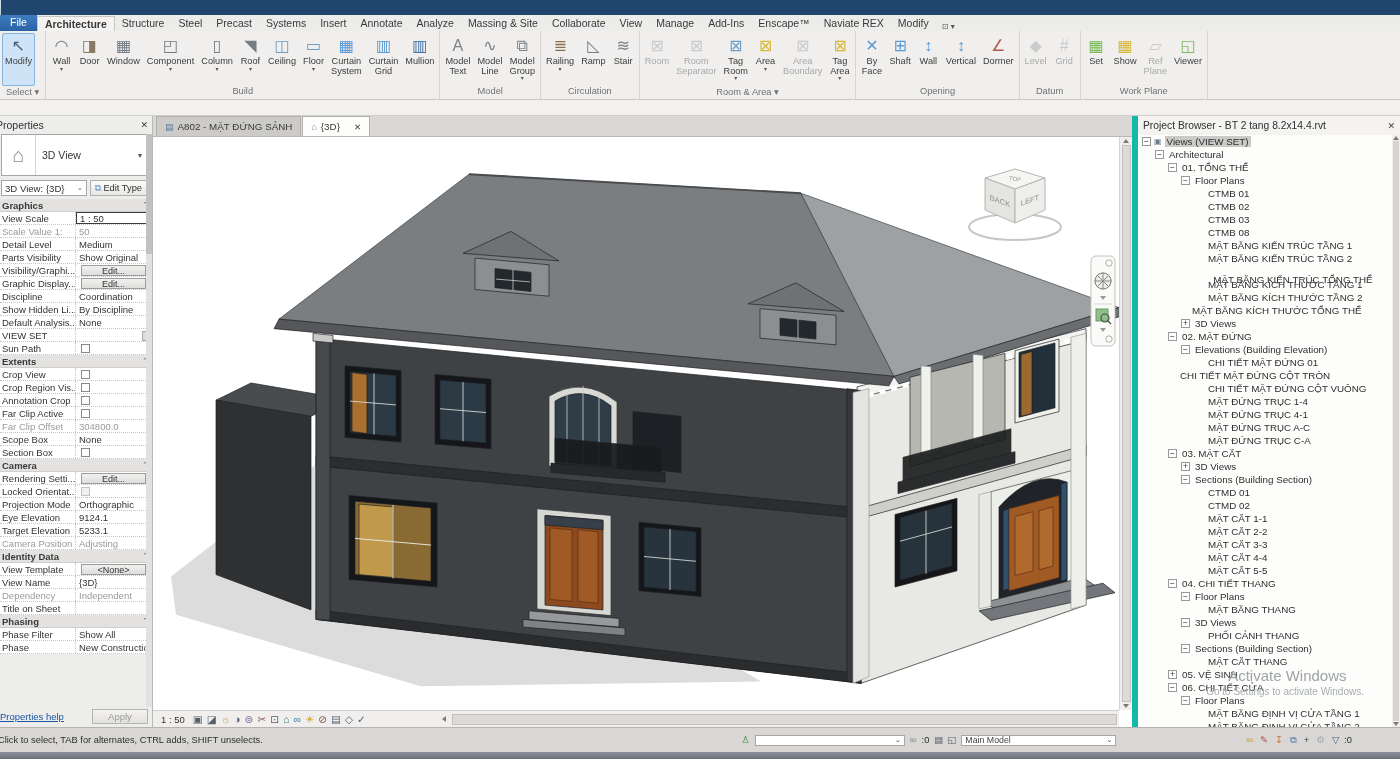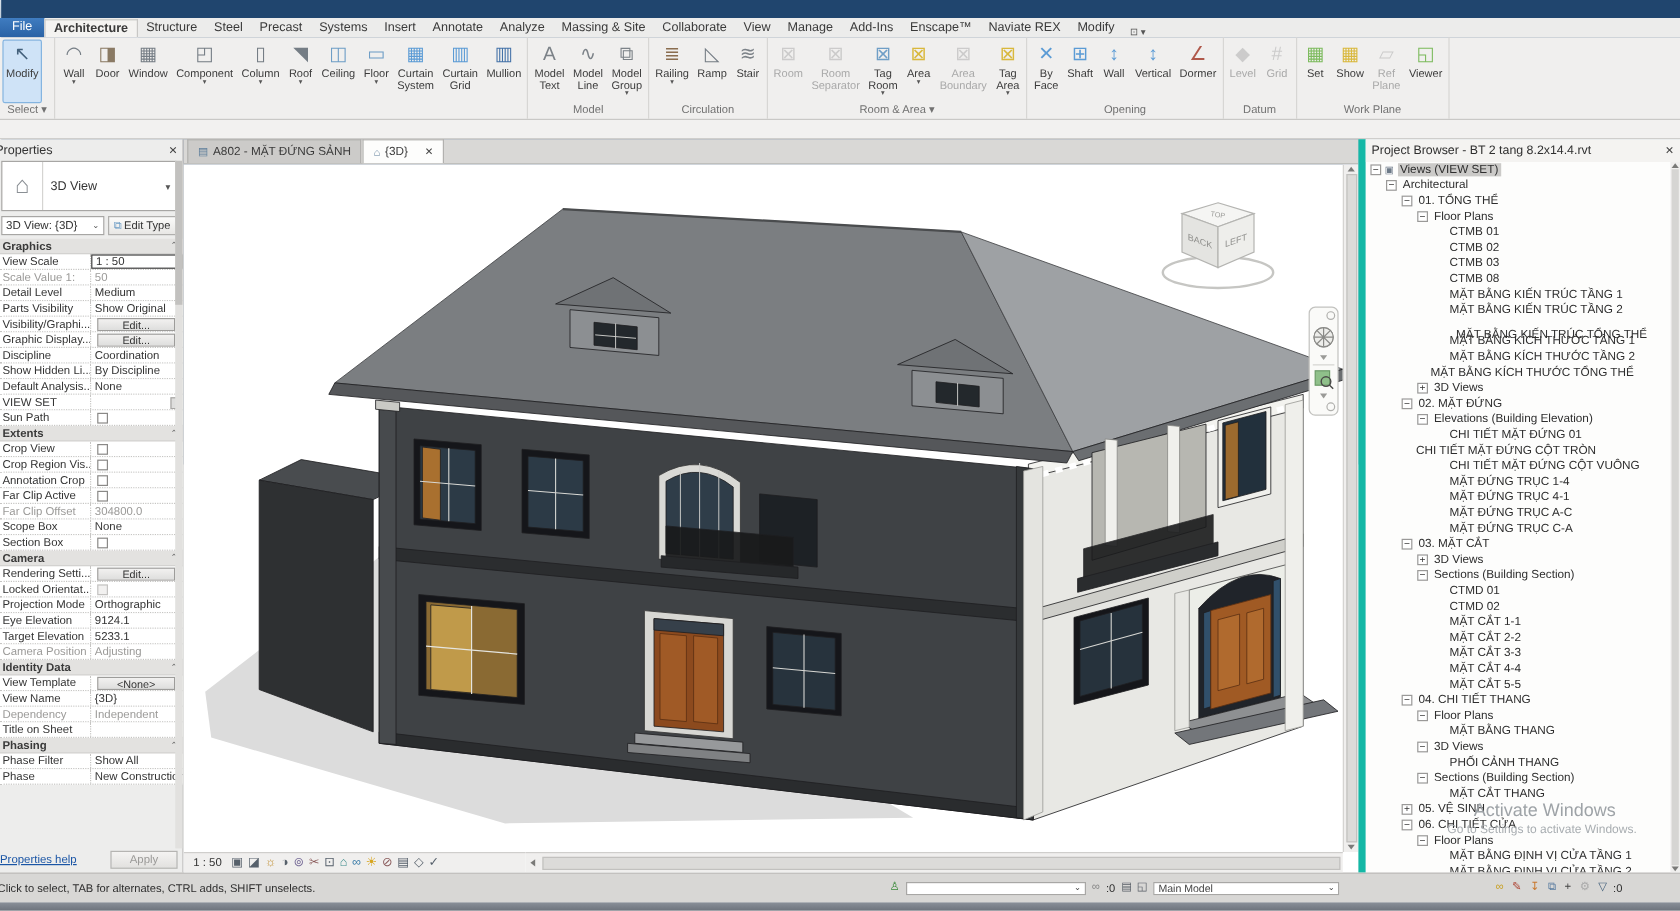--- a/index.html
+++ b/index.html
@@ -208,20 +208,21 @@
           <div class="rbtn">
             <span class="ric" style="color: rgb(91, 155, 213);">▥</span>
             <span class="rlab">Curtain
 Grid</span>
           </div>
           <div class="rbtn">
             <span class="ric" style="color: rgb(68, 114, 168);">▥</span>
             <span class="rlab">Mullion</span>
           </div>
         </div>
+        <div class="plabel">Build</div>
       </div>
       <div class="panel">
         <div class="pbtns">
           <div class="rbtn">
             <span class="ric" style="color: rgb(124, 130, 136);">A</span>
             <span class="rlab">Model
 Text</span>
           </div>
           <div class="rbtn">
             <span class="ric" style="color: rgb(124, 130, 136);">∿</span>

